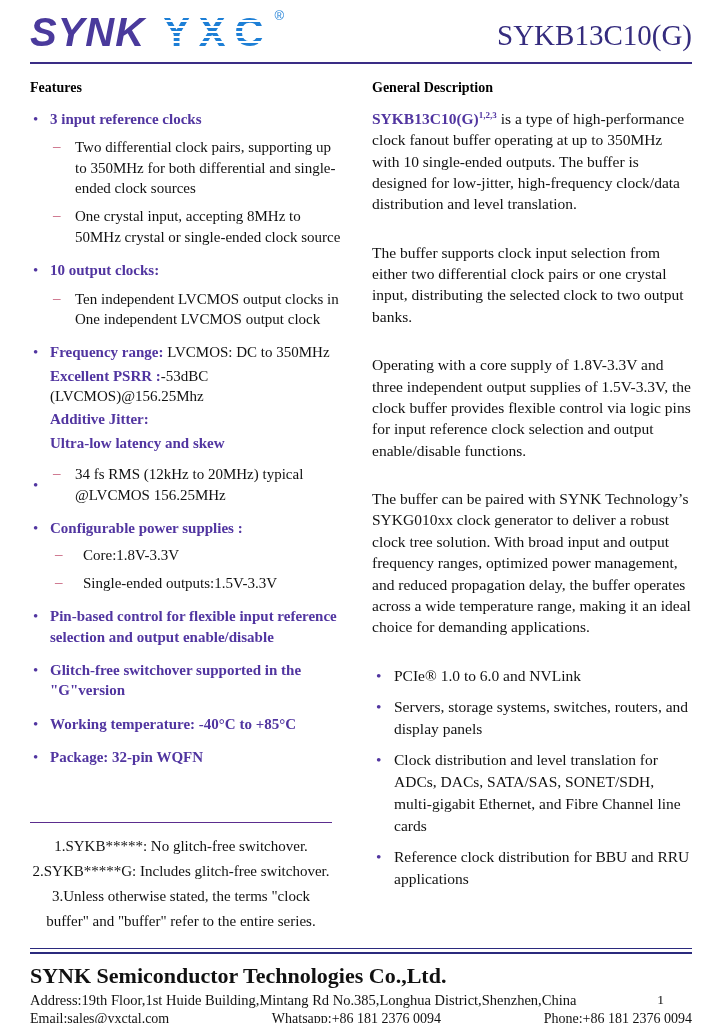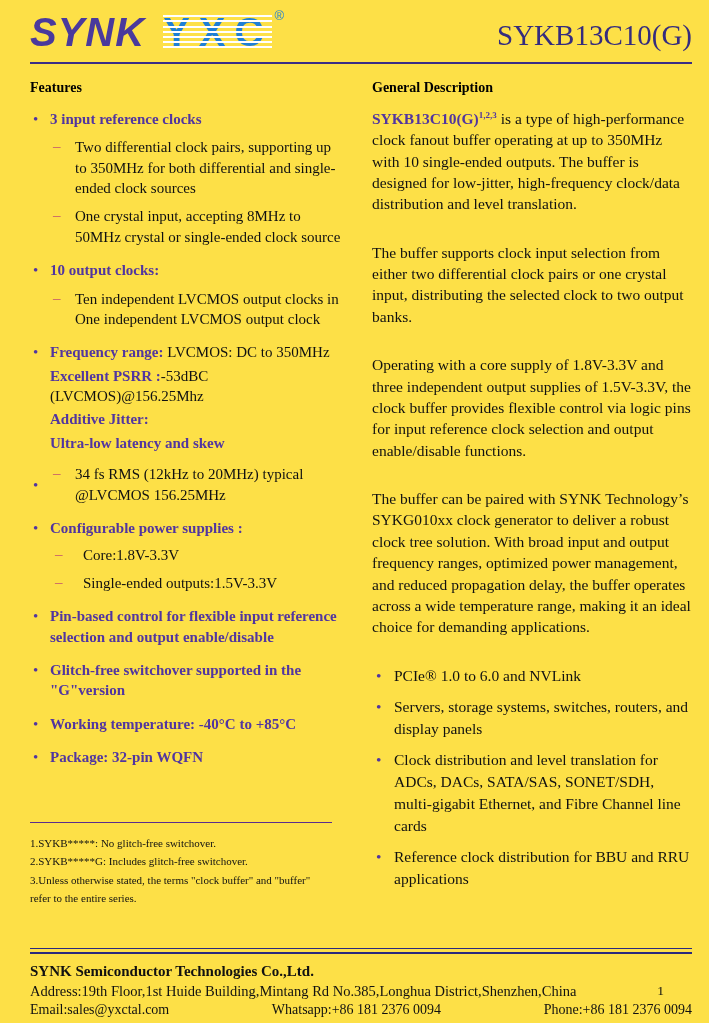--- a/index.html
+++ b/index.html
@@ -1,17 +1,17 @@
 <!DOCTYPE html>
 <html><head>
 <meta charset="utf-8">
 <style>
   html,body{margin:0;padding:0;background:#e8e8e8;}
   .page{
-    position:relative;width:709px;height:1023px;background:#fde047;
+    position:relative;width:709px;height:1023px;background:#ffffff;
     font-family:"Liberation Serif",serif;color:#111;overflow:hidden;
     margin:0 auto;box-sizing:border-box;padding:0 17px 0 30px;
   }
   
   .header{display:flex;align-items:flex-start;padding-top:12px;}
   .logos{display:flex;align-items:flex-start;}
   .logo-synk{
     font-family:"Liberation Sans",sans-serif;font-style:italic;font-weight:bold;
     font-size:40px;line-height:1;color:#4a3a9c;letter-spacing:1px;
   }
@@ -39,33 +39,33 @@
   .t-dash{padding-left:45px;margin-top:8px;}
   .t-dash::before{content:"\2013";position:absolute;left:23px;top:-1px;color:#c14f6e;}
   .t-dash2{padding-left:53px;margin-top:7px;}
   .t-dash2::before{content:"\2013";position:absolute;left:25px;top:-1px;color:#c14f6e;}
   .t-plain{padding-left:20px;margin-top:3px;}
   .t-bulletdash{padding-left:45px;margin-top:11px;}
   .t-bulletdash::before{content:"\2022";position:absolute;left:3px;top:11px;color:#5135a0;}
   .t-bulletdash::after{content:"\2013";position:absolute;left:23px;top:-1px;color:#c14f6e;}
   
   .notes{margin-top:54px;border-top:1.5px solid #5b2d8e;width:302px;padding-top:11px;}
-  .note-line{font-size:11px;line-height:1.68;color:#111;}
+  .note-line{font-size:15px;line-height:1.68;color:#111;text-align:center;}
   
   .gd-p{margin:0 0 27px;font-size:15.5px;line-height:1.38;color:#111;}
   .gd-lead{color:#5135a0;font-weight:bold;}
   .gd-sup{color:#5135a0;font-weight:bold;font-size:9px;}
   
   .apps-heading{margin-top:44px;margin-bottom:15px;}
   .app-item{position:relative;padding-left:22px;margin-bottom:9px;font-size:15.5px;line-height:1.42;color:#111;}
   .app-item::before{content:"\2022";position:absolute;left:4px;top:0;color:#5135a0;}
   
   .footer{position:absolute;top:948px;left:30px;right:17px;}
   .footer-rule{height:3px;border-top:1.5px solid #2b2a7d;border-bottom:2.5px solid #2b2a7d;}
-  .company{margin-top:9px;font-weight:bold;font-size:15px;color:#111;}
+  .company{margin-top:9px;font-weight:bold;font-size:22px;color:#111;}
   .addr-row{display:flex;justify-content:space-between;align-items:flex-start;font-size:14.5px;margin-top:3px;color:#111;}
   .pagenum{font-size:13.5px;margin-right:28px;}
   .contact-row{display:flex;justify-content:space-between;font-size:14px;margin-top:2px;color:#111;}
 </style>
 </head>
 <body>
 
 <div class="page">
 
   <div class="header">

